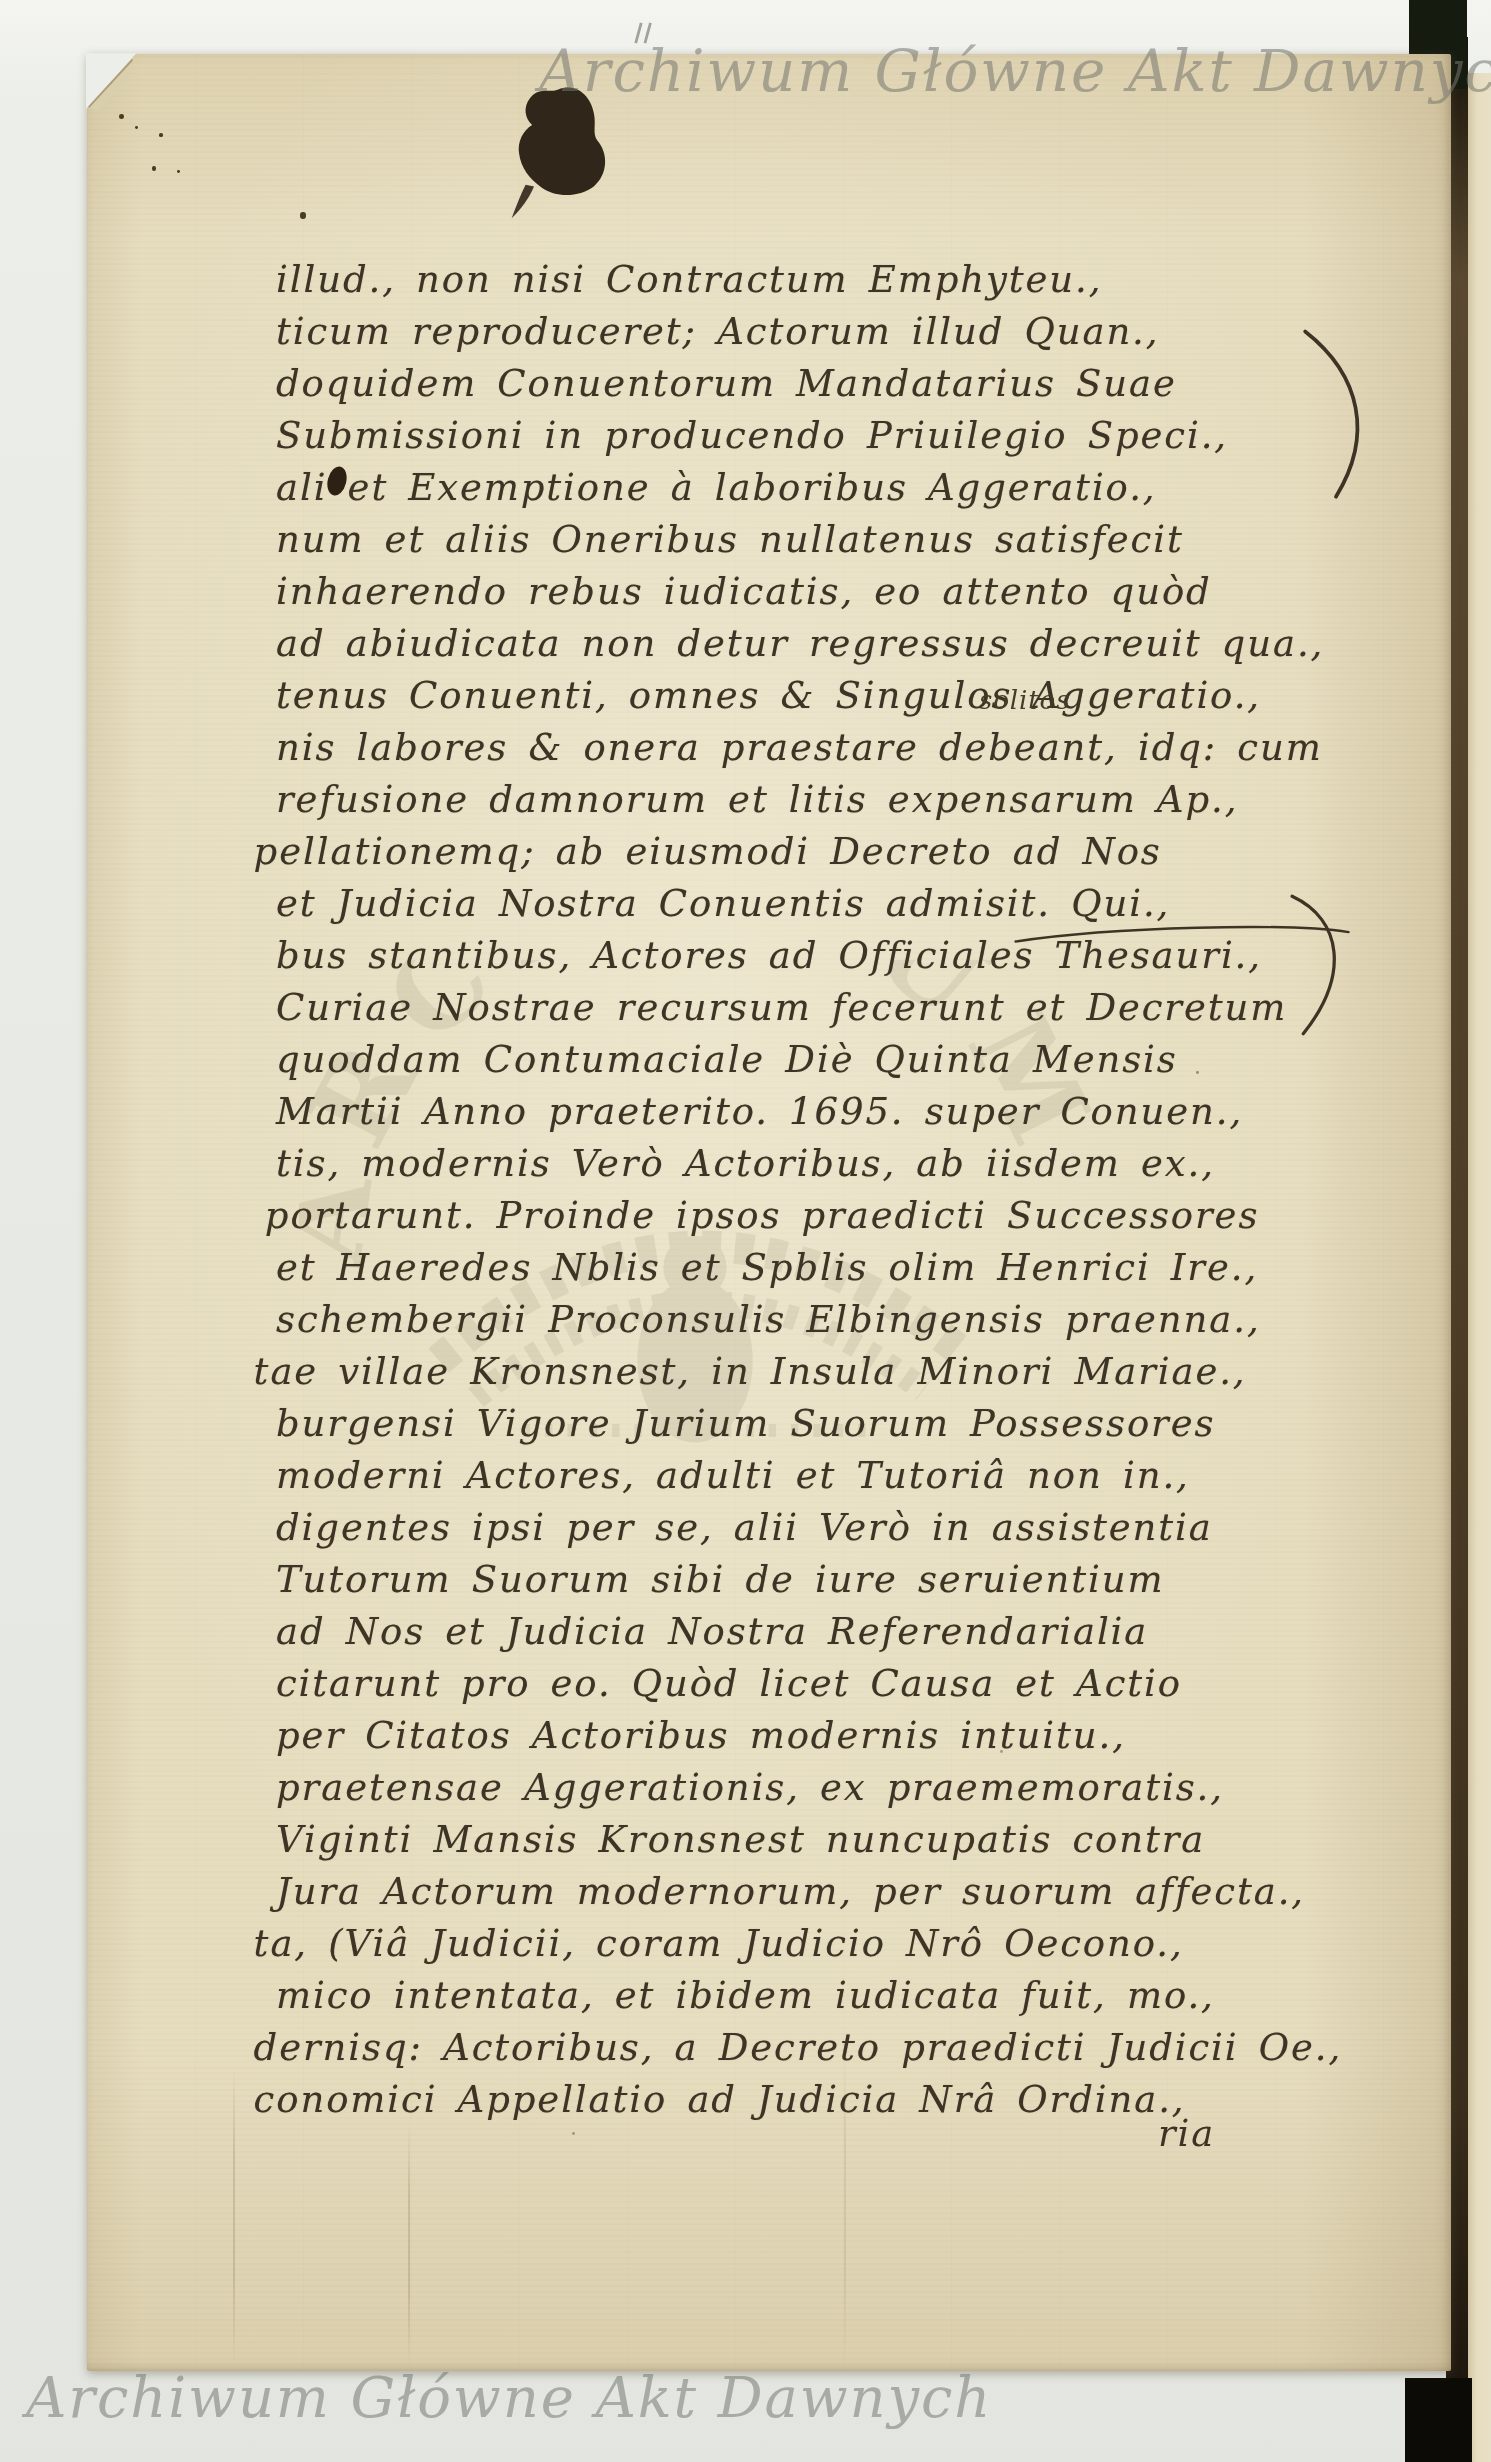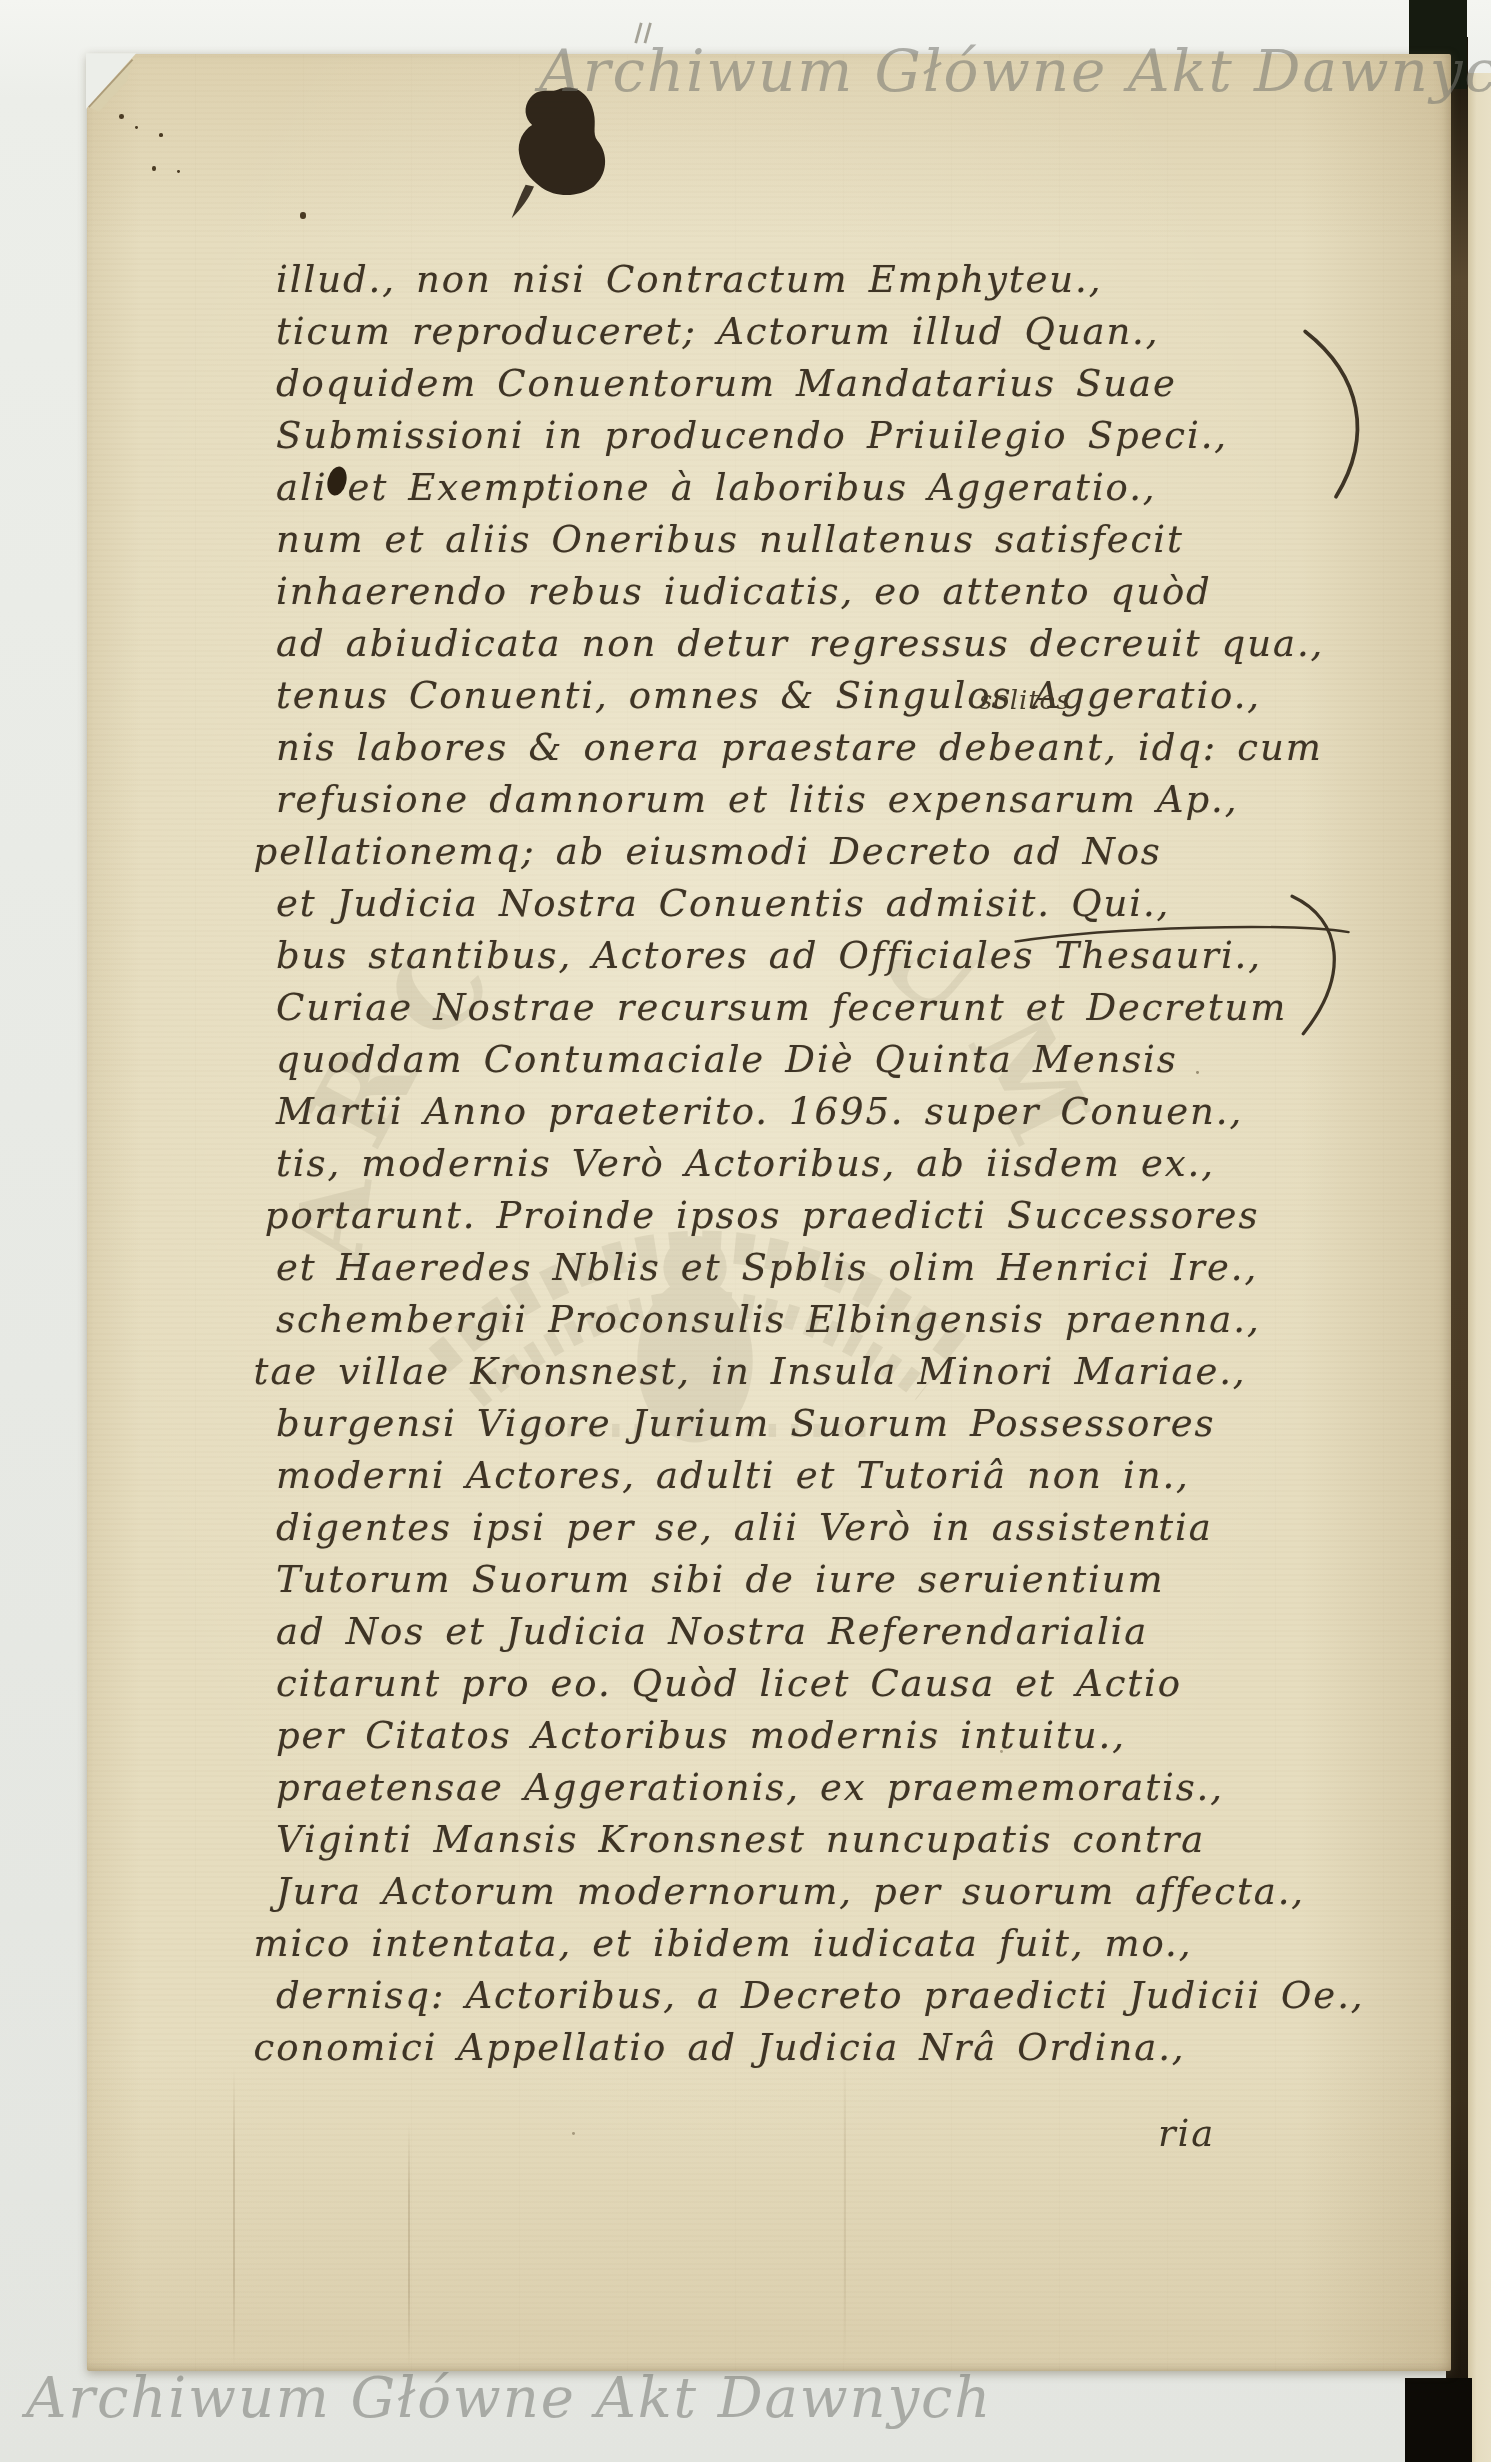--- a/index.html
+++ b/index.html
@@ -168,20 +168,21 @@
       <div class="ms-line">burgensi Vigore Jurium Suorum Possessores</div>
       <div class="ms-line">moderni Actores, adulti et Tutoriâ non in.,</div>
       <div class="ms-line">digentes ipsi per se, alii Verò in assistentia</div>
       <div class="ms-line">Tutorum Suorum sibi de iure seruientium</div>
       <div class="ms-line">ad Nos et Judicia Nostra Referendarialia</div>
       <div class="ms-line">citarunt pro eo.  Quòd licet Causa et Actio</div>
       <div class="ms-line">per Citatos Actoribus modernis intuitu.,</div>
       <div class="ms-line">praetensae Aggerationis, ex praememoratis.,</div>
       <div class="ms-line">Viginti Mansis Kronsnest nuncupatis contra</div>
       <div class="ms-line">Jura Actorum modernorum, per suorum affecta.,</div>
+      <div class="ms-line">ta, (Viâ Judicii, coram Judicio Nrô Oecono.,</div>
       <div class="ms-line">mico intentata, et ibidem iudicata fuit, mo.,</div>
       <div class="ms-line">dernisq: Actoribus, a Decreto praedicti Judicii Oe.,</div>
       <div class="ms-line">conomici Appellatio ad Judicia Nrâ Ordina.,</div>
     </div>
   <div class="insertion">solitos</div>
   <div class="catchword">ria</div>
 
   <div class="wm wm-top">Archiwum Główne Akt Dawnych</div>
   <div class="wm wm-bottom">Archiwum Główne Akt Dawnych</div>
 

